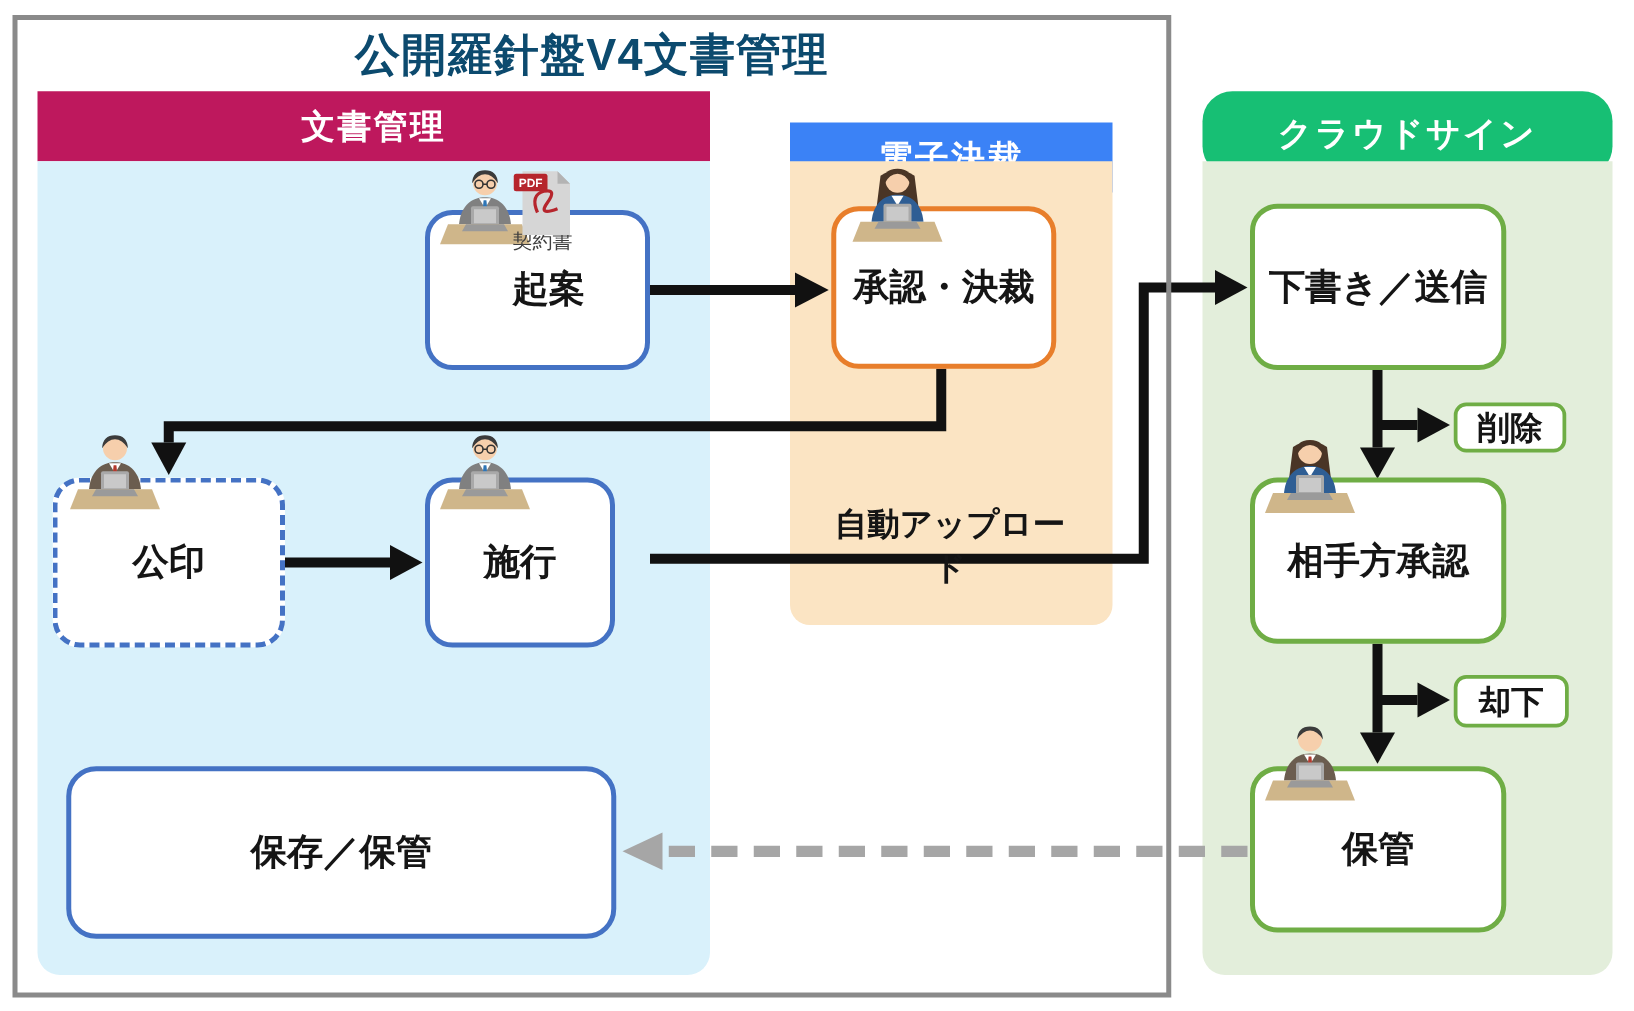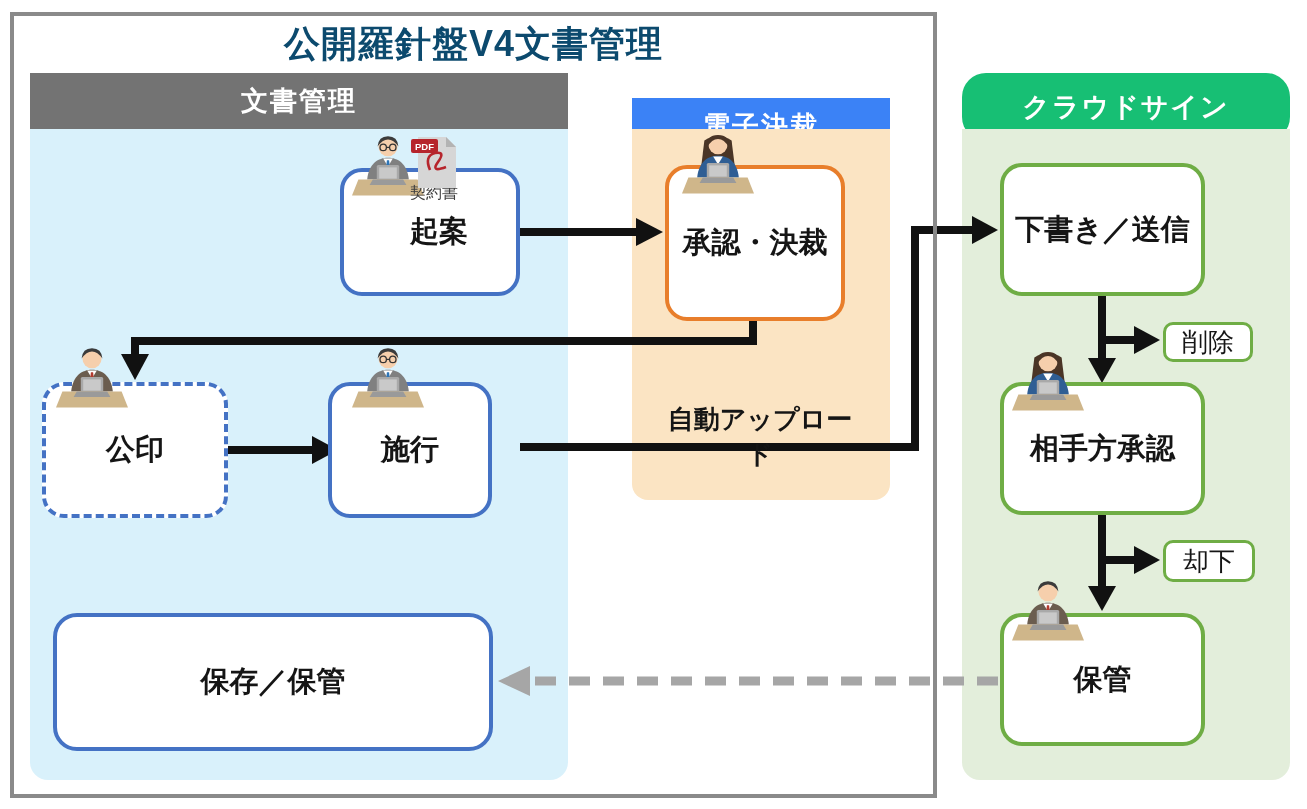--- a/index.html
+++ b/index.html
@@ -10,40 +10,40 @@
   .abs{position:absolute;box-sizing:border-box;}
 
   
   #frame{left:10px;top:12px;width:927px;height:786px;border:4px solid #8a8a8a;z-index:6;pointer-events:none;}
   #title{left:10px;top:20px;width:927px;text-align:center;font-size:36px;font-weight:bold;color:#0c4a6e;z-index:7;letter-spacing:1px;}
 
   
   .col-header{display:flex;align-items:center;justify-content:center;color:#ffffff;
     font-weight:bold;font-size:27px;z-index:1;letter-spacing:2px;}
   .col-body{z-index:1;}
-  #hdr-bunsho{left:30px;top:73px;width:538px;height:56px;background:#737373;}
+  #hdr-bunsho{left:30px;top:73px;width:538px;height:56px;background:#be185d;}
   #body-bunsho{left:30px;top:129px;width:538px;height:651px;background:#d9f1fb;border-radius:0 0 18px 18px;}
   #hdr-denshi{left:632px;top:73px;width:258px;height:56px;background:#3b82f6;margin-top:25px;}
   #body-denshi{left:632px;top:129px;width:258px;height:371px;background:#fbe4c3;border-radius:0 0 16px 16px;}
   #hdr-cloud{left:962px;top:73px;width:328px;height:68px;background:#17bf74;border-radius:24px;}
   #body-cloud{left:962px;top:129px;width:328px;height:651px;background:#e3eedb;border-radius:0 0 18px 18px;}
 
   
   #wires{left:0;top:0;width:1307px;height:809px;z-index:2;}
 
   
   .node{background:#ffffff;display:flex;align-items:center;justify-content:center;
     font-weight:bold;font-size:29px;color:#151515;z-index:3;text-align:center;}
-  .node.small{font-size:26px;font-weight:400;}
+  .node.small{font-size:26px;font-weight:700;}
   #n-kian{left:340px;top:168px;width:180px;height:128px;border:4px solid #4472c4;border-radius:22px;padding-left:18px;}
-  #n-shonin{left:665px;top:165px;width:180px;height:156px;border:4px solid #e87e2b;border-radius:22px;align-items:center;}
+  #n-shonin{left:665px;top:165px;width:180px;height:130px;border:4px solid #e87e2b;border-radius:22px;align-items:center;}
   #n-shitagaki{left:1000px;top:163px;width:205px;height:133px;border:4px solid #6fad45;border-radius:22px;}
   #n-sakujo{left:1163px;top:322px;width:90px;height:40px;border:3px solid #6fad45;border-radius:10px;}
   #n-koin{left:42px;top:382px;width:186px;height:136px;border:4px dashed #4472c4;border-radius:22px;}
-  #n-shiko{left:328px;top:382px;width:164px;height:136px;border:4px solid #4472c4;border-radius:22px;}
+  #n-shiko{left:340px;top:382px;width:152px;height:136px;border:4px solid #4472c4;border-radius:22px;}
   #n-aitekata{left:1000px;top:382px;width:205px;height:133px;border:4px solid #6fad45;border-radius:22px;}
   #n-kyakka{left:1163px;top:540px;width:92px;height:42px;border:3px solid #6fad45;border-radius:10px;text-align:center;}
   #n-hokan{left:1000px;top:613px;width:205px;height:133px;border:4px solid #6fad45;border-radius:22px;}
   #n-hozon{left:53px;top:613px;width:440px;height:138px;border:4px solid #4472c4;border-radius:24px;}
 
   
   #auto-upload{left:660px;top:402px;width:200px;text-align:center;font-size:26px;font-weight:bold;z-index:3;}
   #contract-label{left:410px;top:183px;width:60px;font-size:16px;color:#3f3f3f;z-index:5;}
 
   

